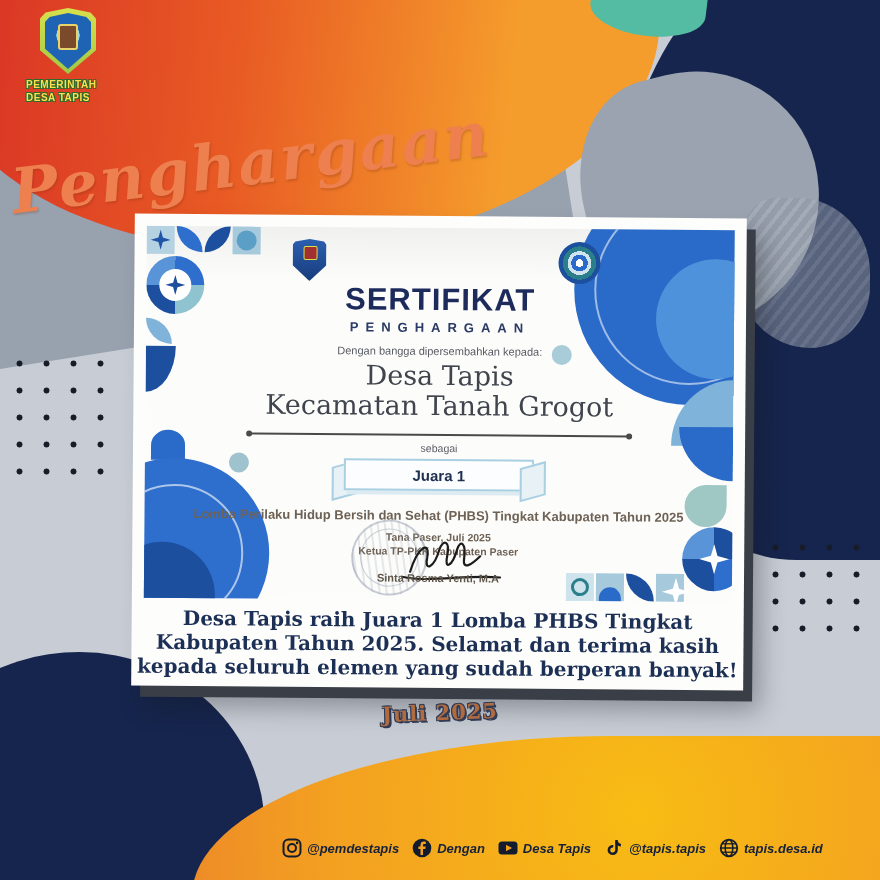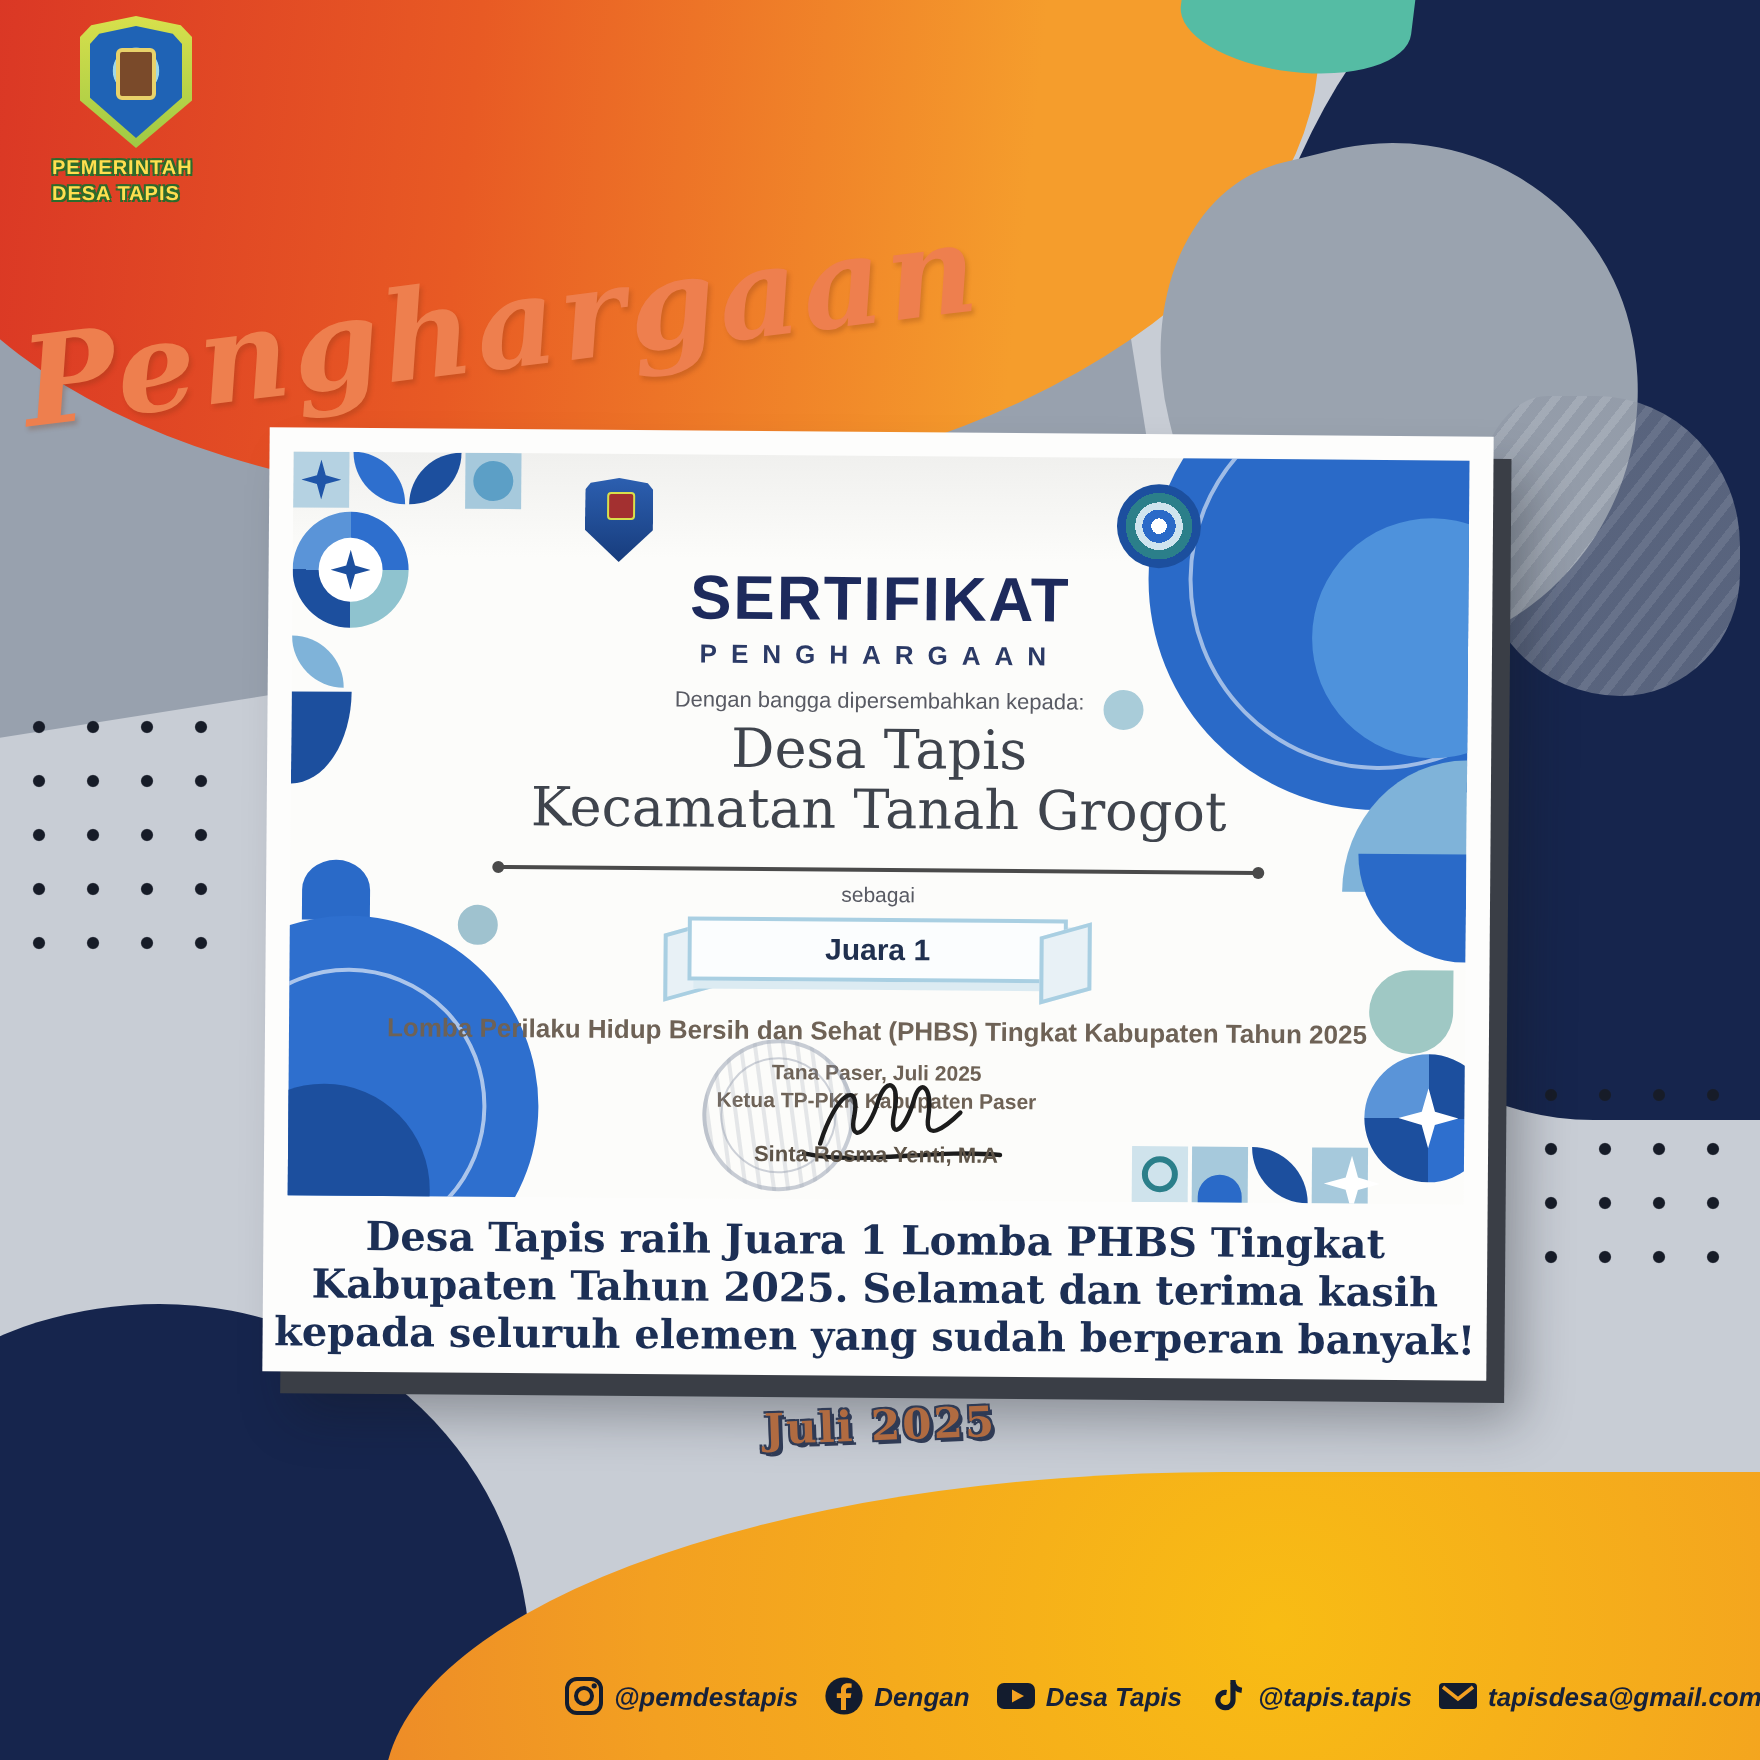--- a/index.html
+++ b/index.html
@@ -301,27 +301,20 @@
     </div>
     <div class="f-item">
       <svg class="f-ico" viewBox="0 0 20 20">
         <path d="M12.5 2 v10 a3.8 3.8 0 1 1 -3.2-3.75" fill="none" stroke="#131c2e" stroke-width="2.6"></path>
         <path d="M12.5 3.2 c.5 2.2 2.2 3.7 4.4 4" fill="none" stroke="#131c2e" stroke-width="2.6"></path>
       </svg>
       <span class="f-label">@tapis.tapis</span>
     </div>
     <div class="f-item">
       <svg class="f-ico" viewBox="0 0 20 20">
-        <rect x="0.5" y="3.5" width="19" height="13" rx="2" fill="#131c2e"></rect>
-        <polyline points="2.5,5.5 10,11.5 17.5,5.5" fill="none" stroke="#f3a021" stroke-width="1.8"></polyline>
-      </svg>
-      <span class="f-label">tapisdesa@gmail.com</span>
-    </div>
-    <div class="f-item">
-      <svg class="f-ico" viewBox="0 0 20 20">
         <circle cx="10" cy="10" r="8.3" fill="none" stroke="#131c2e" stroke-width="1.8"></circle>
         <ellipse cx="10" cy="10" rx="3.8" ry="8.3" fill="none" stroke="#131c2e" stroke-width="1.5"></ellipse>
         <line x1="1.7" y1="10" x2="18.3" y2="10" stroke="#131c2e" stroke-width="1.5"></line>
         <line x1="3" y1="5.8" x2="17" y2="5.8" stroke="#131c2e" stroke-width="1.3"></line>
         <line x1="3" y1="14.2" x2="17" y2="14.2" stroke="#131c2e" stroke-width="1.3"></line>
       </svg>
       <span class="f-label">tapis.desa.id</span>
     </div>
   </div>
 

